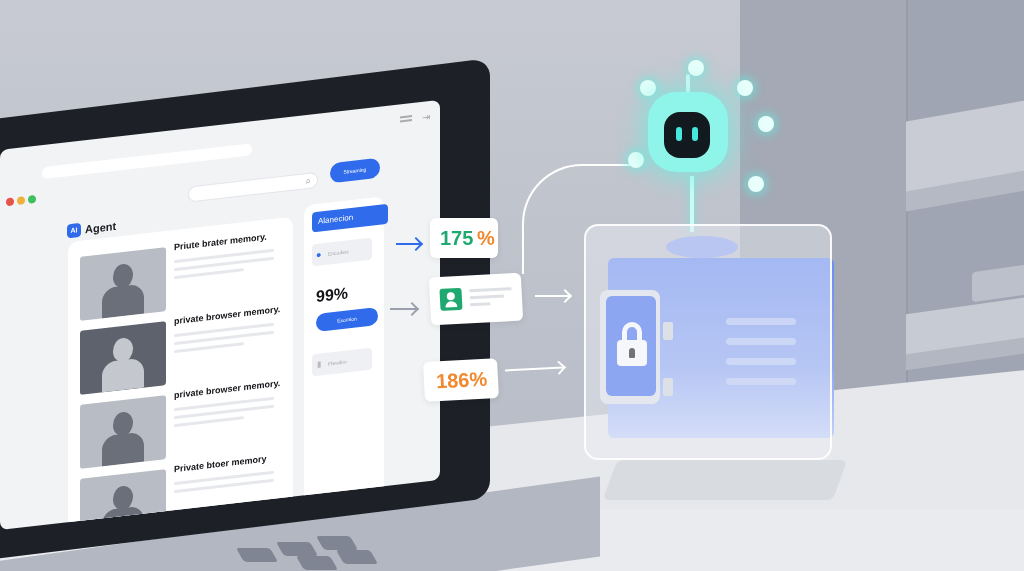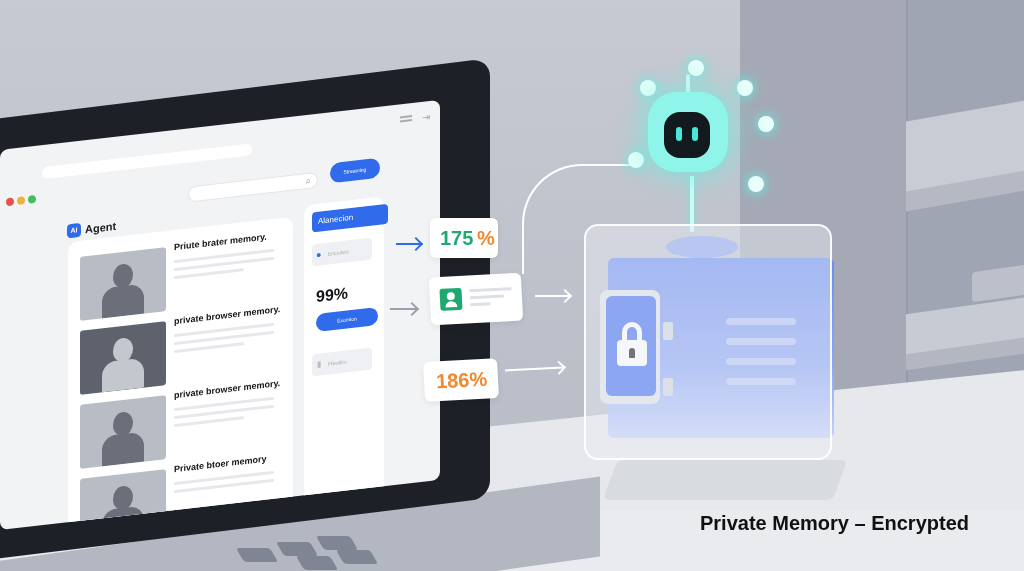--- a/index.html
+++ b/index.html
@@ -221,14 +221,13 @@
   <div class="cube-line" style="top:378px;"></div>
   <div class="door"></div>
   <div class="door-face"></div>
   <div class="hinge" style="top:322px;"></div>
   <div class="hinge" style="top:378px;"></div>
   <div class="lock-shackle"></div>
   <div class="lock-body"></div>
   <div class="keyhole"></div>
   <div class="cube"></div>
 
-  <div class="caption">Private Memory – Encrypted</div>
 </div>
 
 </body></html>

